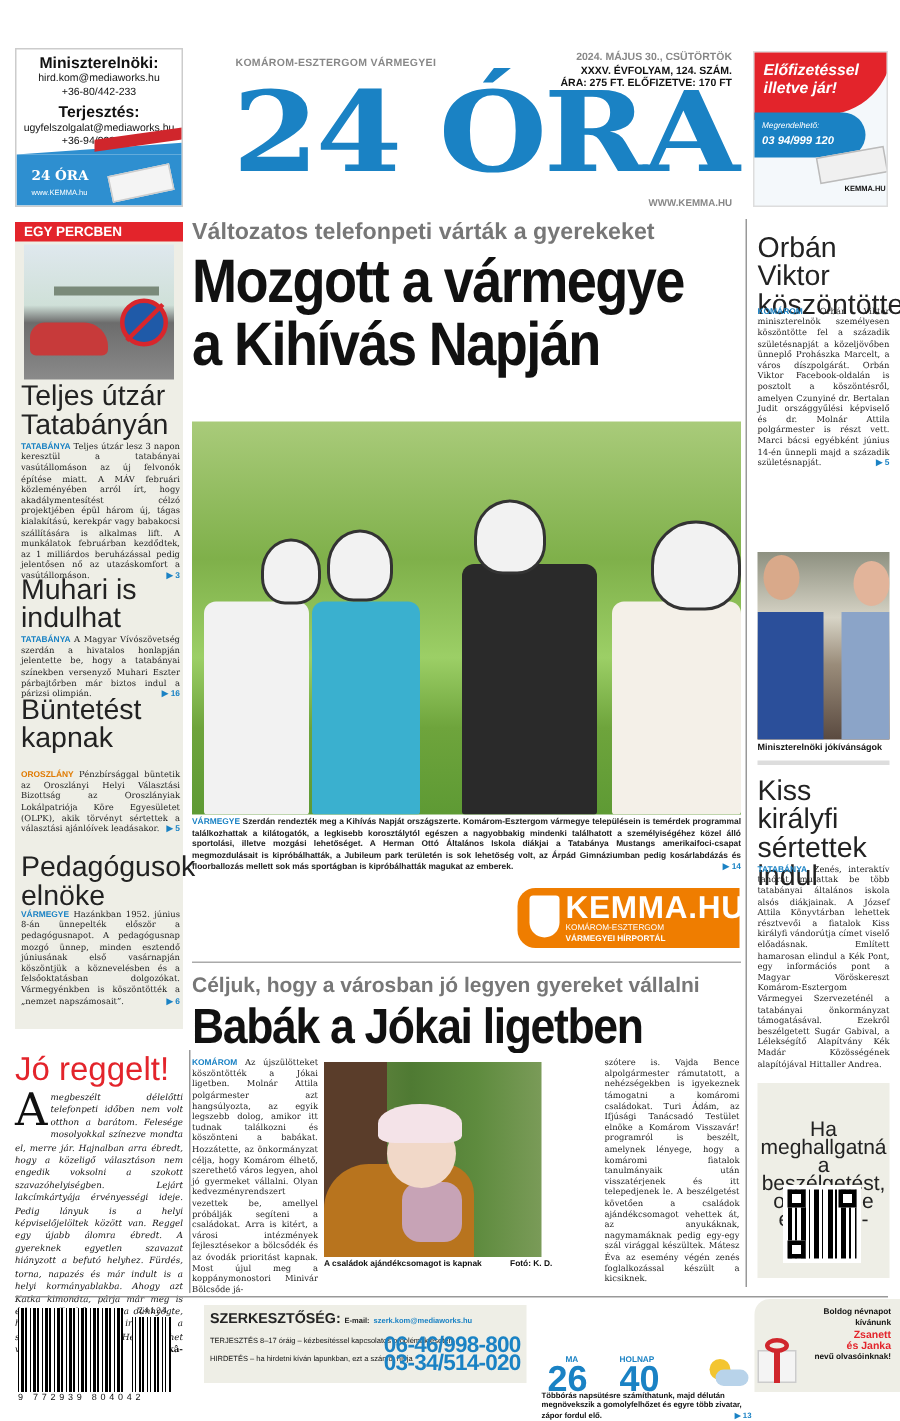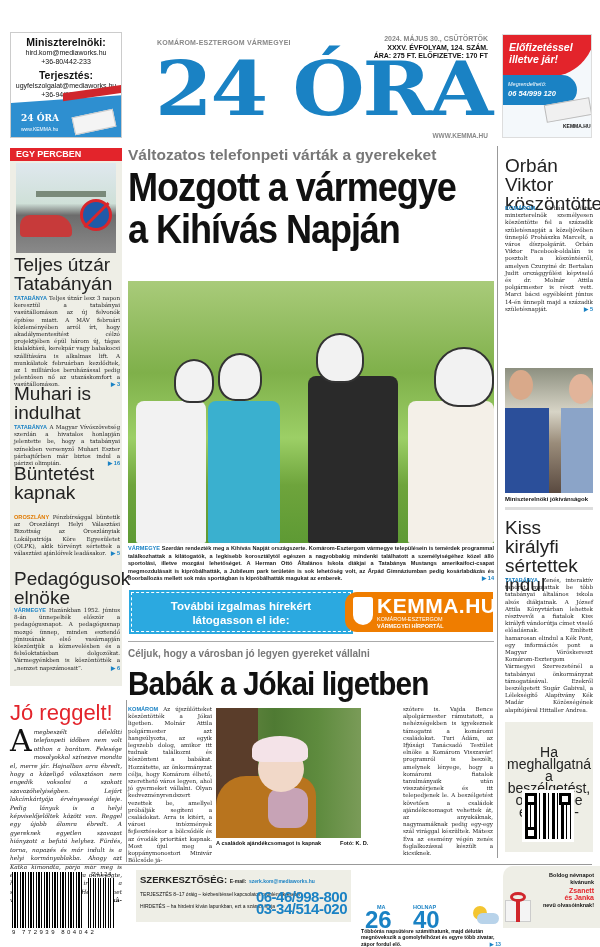--- a/index.html
+++ b/index.html
@@ -57,21 +57,21 @@
 #cap1{left:128px;top:545px;width:366px}
 #cap1 .lb{font-family:"Liberation Sans",sans-serif;font-size:5.6px;line-height:7.6px;font-weight:bold}
 #banner{left:131px;top:592px;width:362px;height:40px}
 #banner .l{position:absolute;left:0;top:0;width:220px;height:40px;background:#2ba9e0;border:1px dashed #fff;outline:2px solid #2ba9e0;color:#fff;font-weight:bold;font-size:11.5px;text-align:center;line-height:14px;padding-top:6px}
 #banner .r{position:absolute;left:214px;top:0;width:148px;height:40px;background:#ef7d00;border-radius:12px 0 0 12px;color:#fff}
 #banner .shield{position:absolute;left:8px;top:5px;width:20px;height:28px;background:#fff;border-radius:3px 3px 12px 12px}
 #banner .k1{position:absolute;left:32px;top:2px;font-size:21px;font-weight:bold;letter-spacing:.5px}
 #banner .k2{position:absolute;left:32px;top:24px;font-size:5.5px}
 #banner .k3{position:absolute;left:32px;top:31px;font-size:5.5px;font-weight:bold}
 #hr2{left:128px;top:641px;width:366px;height:1px;background:#aaa}
-#kick2{left:128px;top:648px;font-size:10px;font-weight:bold;color:#777}
+#kick2{left:128px;top:648px;font-size:14px;font-weight:bold;color:#777}
 #head2{left:128px;top:665px;font-size:33px;font-weight:bold;letter-spacing:-1px;transform:scaleX(.9);transform-origin:left;white-space:nowrap}
 #body2a{left:128px;top:706px;width:84px}
 #photo3{left:216px;top:708px;width:145px;height:130px;overflow:hidden;background:linear-gradient(90deg,#6f8b48 0%,#4f7a33 40%,#5e8b3e 70%,#7a9b58 100%)}
 #photo3 .hair{position:absolute;left:0;top:0;width:42px;height:130px;background:#5a3d2a}
 #photo3 .coat{position:absolute;left:0;top:68px;width:100px;height:62px;background:#b8741e;border-radius:30px 20px 0 0}
 #photo3 .baby{position:absolute;left:42px;top:38px;width:46px;height:46px;border-radius:50%;background:#f1d8c8}
 #photo3 .hat{position:absolute;left:36px;top:28px;width:56px;height:26px;border-radius:50% 50% 20% 20%;background:#f4e3e8}
 #photo3 .suit{position:absolute;left:52px;top:80px;width:40px;height:40px;background:#c7a3b6;border-radius:12px}
 #cap3{left:216px;top:840px;width:170px;font-size:5.6px;font-weight:bold}
 #cap3 .c{position:absolute;left:0}
@@ -148,21 +148,21 @@
   <div>XXXV. ÉVFOLYAM, 124. SZÁM.</div>
   <div>ÁRA: 275 FT. ELŐFIZETVE: 170 FT</div>
 </div>
 <div id="web" class="abs">WWW.KEMMA.HU</div>
 
 <div id="adright" class="abs">
   <div class="redblob"></div>
   <div class="t"><span>Előfizetéssel</span><br><span>illetve jár!</span></div>
   <div class="blueblob"></div>
   <div class="m1">Megrendelhető:</div>
-  <div class="m2">06 54/999 120</div>
+  <div class="m2">03 94/999 120</div>
   <div class="paper"></div>
   <div class="k">KEMMA.HU</div>
 </div>
 
 <div id="leftcol" class="abs"></div>
 <div id="egy" class="abs">EGY PERCBEN</div>
 <div id="photo1" class="abs">
   <div class="bridge"></div>
   <div class="car"></div>
   <div class="sign"></div>
@@ -204,21 +204,20 @@
   <div class="kid" style="left:180px;top:95px;width:90px;height:167px;background:#2a2a2a"></div>
   <div class="helmet" style="left:188px;top:52px;width:48px;height:50px"></div>
   <div class="kid" style="left:280px;top:120px;width:86px;height:142px;background:#f4f0e8"></div>
   <div class="helmet" style="left:306px;top:66px;width:60px;height:60px"></div>
 </div>
 <div id="cap1" class="abs">
   <div class="lb"><span class="loc">VÁRMEGYE</span> <span>Szerdán rendezték meg a Kihívás Napját országszerte. Komárom-Esztergom vármegye településein is temérdek programmal találkozhattak a kilátogatók, a legkisebb korosztálytól egészen a nagyobbakig mindenki találhatott a személyiségéhez közel álló sportolási, illetve mozgási lehetőséget. A Herman Ottó Általános Iskola diákjai a Tatabánya Mustangs amerikaifoci-csapat megmozdulásait is kipróbálhatták, a Jubileum park területén is sok lehetőség volt, az Árpád Gimnáziumban pedig kosárlabdázás és floorballozás mellett sok más sportágban is kipróbálhatták magukat az emberek.</span> <span class="ref">▶ <span>14</span></span></div>
 </div>
 
 <div id="banner" class="abs">
-  <div class="l"><span>További izgalmas hírekért</span><br><span>látogasson el ide:</span></div>
   <div class="r">
     <div class="shield"></div>
     <div class="k1">KEMMA.HU</div>
     <div class="k2">KOMÁROM-ESZTERGOM</div>
     <div class="k3">VÁRMEGYEI HÍRPORTÁL</div>
   </div>
 </div>
 <div id="hr2" class="abs"></div>
 
 <div id="kick2" class="abs">Céljuk, hogy a városban jó legyen gyereket vállalni</div>

